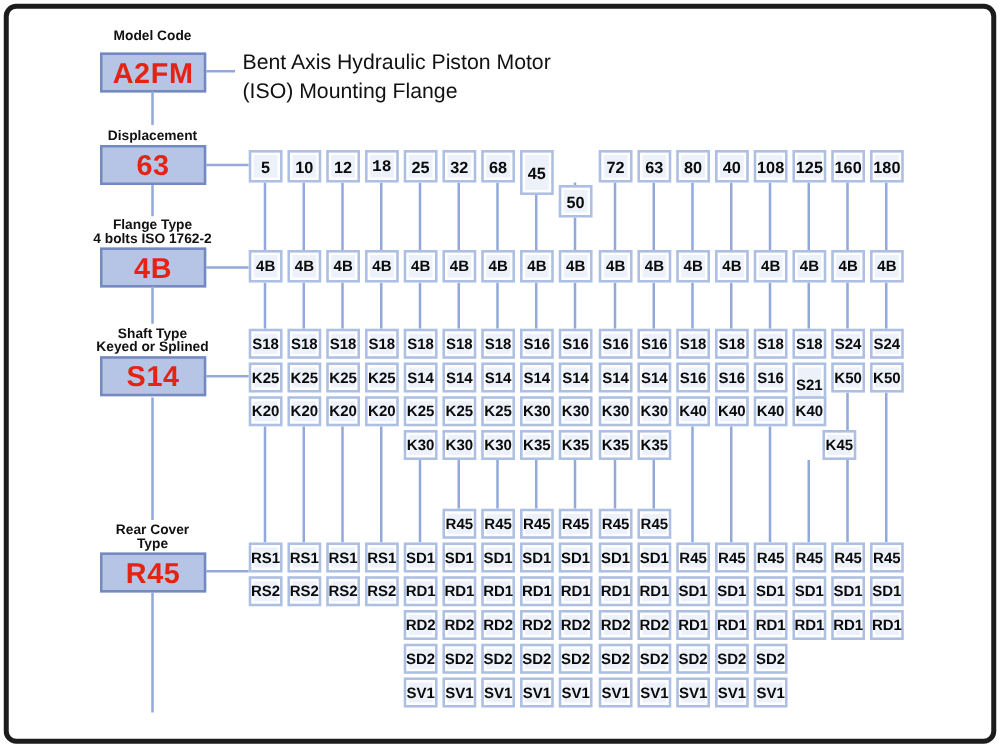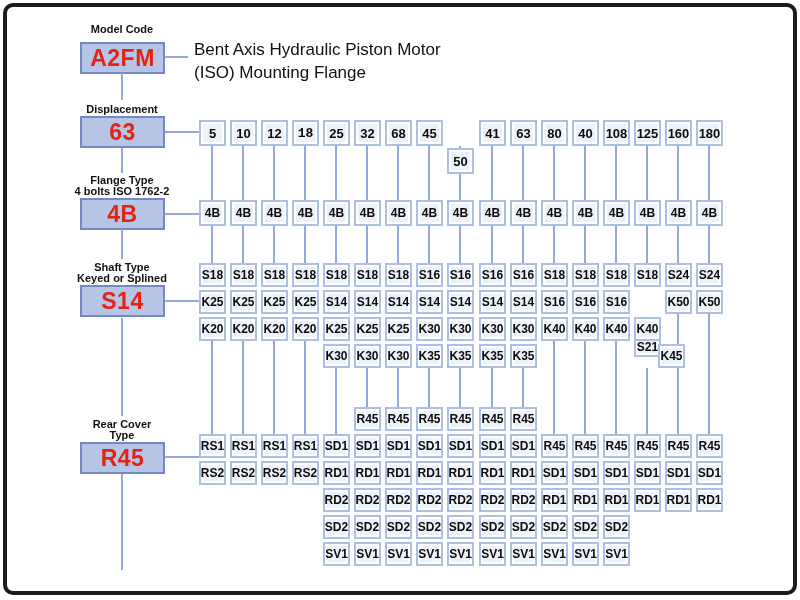--- a/index.html
+++ b/index.html
@@ -157,21 +157,21 @@
       <div class="cell" style="left: 385px; top: 290px; height: 24px;">S14</div>
       <div class="cell" style="left: 385px; top: 317px; height: 24px;">K25</div>
       <div class="cell" style="left: 385px; top: 344px; height: 24px;">K30</div>
       <div class="vline" style="left: 397px; top: 368px; height: 39px;"></div>
       <div class="cell" style="left: 385px; top: 407px; height: 24px;">R45</div>
       <div class="cell" style="left: 385px; top: 434px; height: 24px;">SD1</div>
       <div class="cell" style="left: 385px; top: 461px; height: 24px;">RD1</div>
       <div class="cell" style="left: 385px; top: 488px; height: 24px;">RD2</div>
       <div class="cell" style="left: 385px; top: 515px; height: 24px;">SD2</div>
       <div class="cell" style="left: 385px; top: 542px; height: 24px;">SV1</div>
-      <div class="cell disp" style="left: 416px; top: 120px; height: 26px;">45</div>
+      <div class="cell disp" style="left: 416px; top: 120px; height: 36px;">45</div>
       <div class="vline" style="left: 428px; top: 146px; height: 54px;"></div>
       <div class="cell" style="left: 416px; top: 200px; height: 26px;">4B</div>
       <div class="vline" style="left: 428px; top: 226px; height: 37px;"></div>
       <div class="cell" style="left: 416px; top: 263px; height: 24px;">S16</div>
       <div class="cell" style="left: 416px; top: 290px; height: 24px;">S14</div>
       <div class="cell" style="left: 416px; top: 317px; height: 24px;">K30</div>
       <div class="cell" style="left: 416px; top: 344px; height: 24px;">K35</div>
       <div class="vline" style="left: 428px; top: 368px; height: 39px;"></div>
       <div class="cell" style="left: 416px; top: 407px; height: 24px;">R45</div>
       <div class="cell" style="left: 416px; top: 434px; height: 24px;">SD1</div>
@@ -187,21 +187,21 @@
       <div class="cell" style="left: 447px; top: 290px; height: 24px;">S14</div>
       <div class="cell" style="left: 447px; top: 317px; height: 24px;">K30</div>
       <div class="cell" style="left: 447px; top: 344px; height: 24px;">K35</div>
       <div class="vline" style="left: 459px; top: 368px; height: 39px;"></div>
       <div class="cell" style="left: 447px; top: 407px; height: 24px;">R45</div>
       <div class="cell" style="left: 447px; top: 434px; height: 24px;">SD1</div>
       <div class="cell" style="left: 447px; top: 461px; height: 24px;">RD1</div>
       <div class="cell" style="left: 447px; top: 488px; height: 24px;">RD2</div>
       <div class="cell" style="left: 447px; top: 515px; height: 24px;">SD2</div>
       <div class="cell" style="left: 447px; top: 542px; height: 24px;">SV1</div>
-      <div class="cell disp" style="left: 479px; top: 120px; height: 26px;">41</div>
+      <div class="cell disp" style="left: 479px; top: 120px; height: 26px;">72</div>
       <div class="vline" style="left: 491px; top: 146px; height: 54px;"></div>
       <div class="cell" style="left: 479px; top: 200px; height: 26px;">4B</div>
       <div class="vline" style="left: 491px; top: 226px; height: 37px;"></div>
       <div class="cell" style="left: 479px; top: 263px; height: 24px;">S16</div>
       <div class="cell" style="left: 479px; top: 290px; height: 24px;">S14</div>
       <div class="cell" style="left: 479px; top: 317px; height: 24px;">K30</div>
       <div class="cell" style="left: 479px; top: 344px; height: 24px;">K35</div>
       <div class="vline" style="left: 491px; top: 368px; height: 39px;"></div>
       <div class="cell" style="left: 479px; top: 407px; height: 24px;">R45</div>
       <div class="cell" style="left: 479px; top: 434px; height: 24px;">SD1</div>
@@ -261,21 +261,21 @@
       <div class="cell" style="left: 603px; top: 434px; height: 24px;">R45</div>
       <div class="cell" style="left: 603px; top: 461px; height: 24px;">SD1</div>
       <div class="cell" style="left: 603px; top: 488px; height: 24px;">RD1</div>
       <div class="cell" style="left: 603px; top: 515px; height: 24px;">SD2</div>
       <div class="cell" style="left: 603px; top: 542px; height: 24px;">SV1</div>
       <div class="cell disp" style="left: 634px; top: 120px; height: 26px;">125</div>
       <div class="vline" style="left: 646px; top: 146px; height: 54px;"></div>
       <div class="cell" style="left: 634px; top: 200px; height: 26px;">4B</div>
       <div class="vline" style="left: 646px; top: 226px; height: 37px;"></div>
       <div class="cell" style="left: 634px; top: 263px; height: 24px;">S18</div>
-      <div class="cell" style="left: 634px; top: 290px; height: 20px; margin-top: 47px;">S21</div>
+      <div class="cell" style="left: 634px; top: 290px; height: 36px;">S21</div>
       <div class="cell" style="left: 634px; top: 317px; height: 24px;">K40</div>
       <div class="cell" style="left: 658px; top: 344px; height: 24px;">K45</div>
       <div class="vline" style="left: 646px; top: 368px; height: 66px;"></div>
       <div class="cell" style="left: 634px; top: 434px; height: 24px;">R45</div>
       <div class="cell" style="left: 634px; top: 461px; height: 24px;">SD1</div>
       <div class="cell" style="left: 634px; top: 488px; height: 24px;">RD1</div>
       <div class="cell disp" style="left: 665px; top: 120px; height: 26px;">160</div>
       <div class="vline" style="left: 677px; top: 146px; height: 54px;"></div>
       <div class="cell" style="left: 665px; top: 200px; height: 26px;">4B</div>
       <div class="vline" style="left: 677px; top: 226px; height: 37px;"></div>

